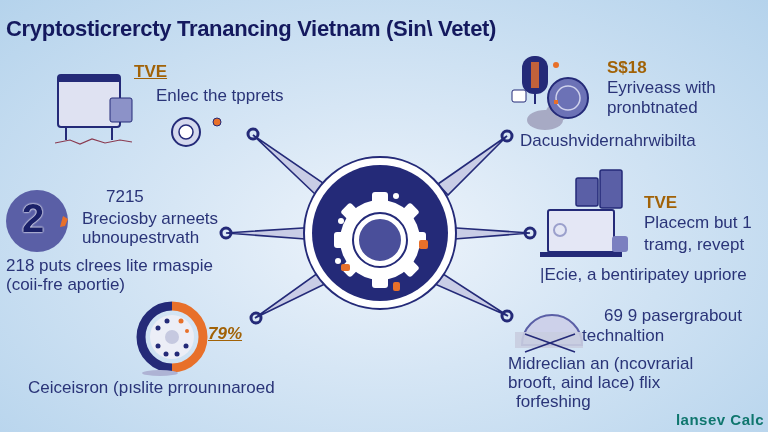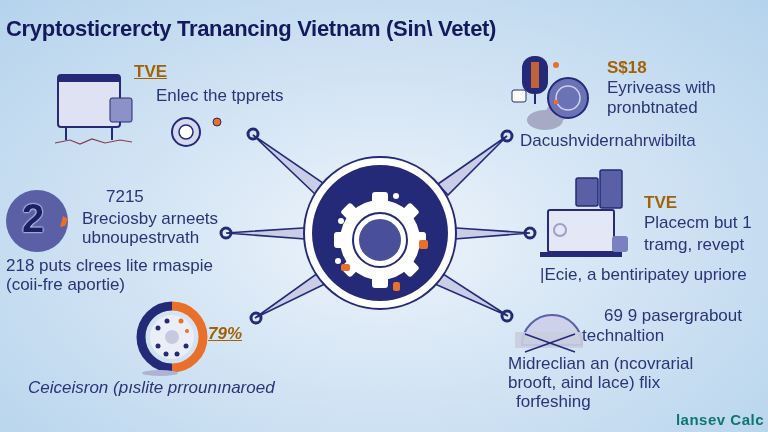--- a/index.html
+++ b/index.html
@@ -156,21 +156,21 @@
 <div class="abs t" style="left:82px; top:228px;">ubnoupestrvath</div>
 <div class="abs t" style="left:6px; top:256px;text-align:center;">218 puts clrees lite rmaspie</div>
 <div class="abs t" style="left:6px; top:275px;">(coii-fre aportie)</div>
 
 <div class="abs num" style="left:644px; top:193px;">TVE</div>
 <div class="abs t" style="left:644px; top:213px;">Placecm but 1</div>
 <div class="abs t" style="left:644px; top:235px;">tramg, revept</div>
 <div class="abs t" style="left:540px; top:265px;">|Ecie, a bentiripatey upriore</div>
 
 <div class="abs num num-u" style="left:208px; top:324px; font-style:italic;">79%</div>
-<div class="abs t" style="left:28px; top:378px;font-style:italic;">Ceiceisron (pıslite prrounınaroed</div>
+<div class="abs t" style="left:28px; top:378px;">Ceiceisron (pıslite prrounınaroed</div>
 
 <div class="abs t" style="left:582px; top:306px;margin-left:22px;">69 9 pasergrabout</div>
 <div class="abs t" style="left:582px; top:326px;">technaltion</div>
 <div class="abs t" style="left:508px; top:354px;">Midreclian an (ncovrarial</div>
 <div class="abs t" style="left:508px; top:373px;">brooft, aind lace) flix</div>
 <div class="abs t" style="left:516px; top:392px;">forfeshing</div>
 
 <div class="abs watermark">lansev Calc</div>
 
 </body></html>

